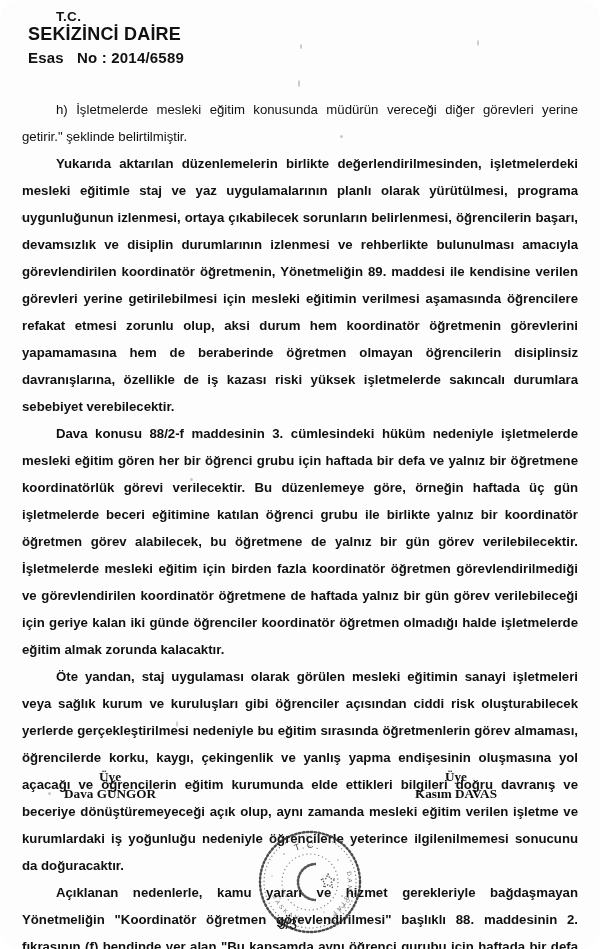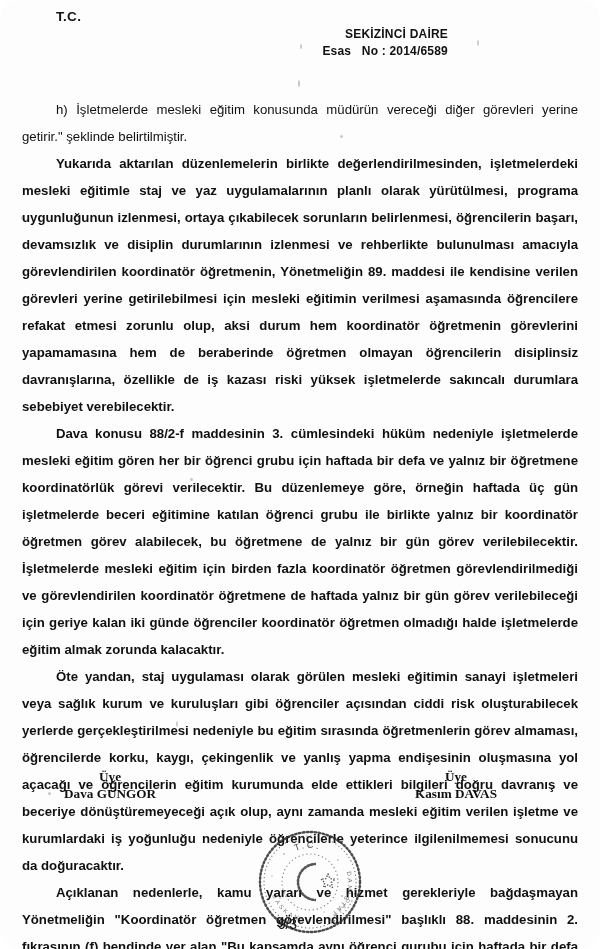--- a/index.html
+++ b/index.html
@@ -39,28 +39,26 @@
   .header-tc {
     padding-left: 28px;
     letter-spacing: 0.3px;
   }
   .header-danistay {
     letter-spacing: 3.1px;
     font-size: 13.8px;
   }
   .header-daire {
     letter-spacing: 0.2px;
-    font-size: 12px;
-    text-align: right;
+    font-size: 18px;
   }
   .header-esas {
-    font-size: 12px;
+    font-size: 15px;
     letter-spacing: 0.2px;
-    margin-top: 1px;
-    text-align: right;
+    margin-top: 8px;
   }
   .speck {
     position: absolute;
     background: #c9c9c9;
     border-radius: 50%;
   }
 
   
   .body-text {
     position: absolute;

